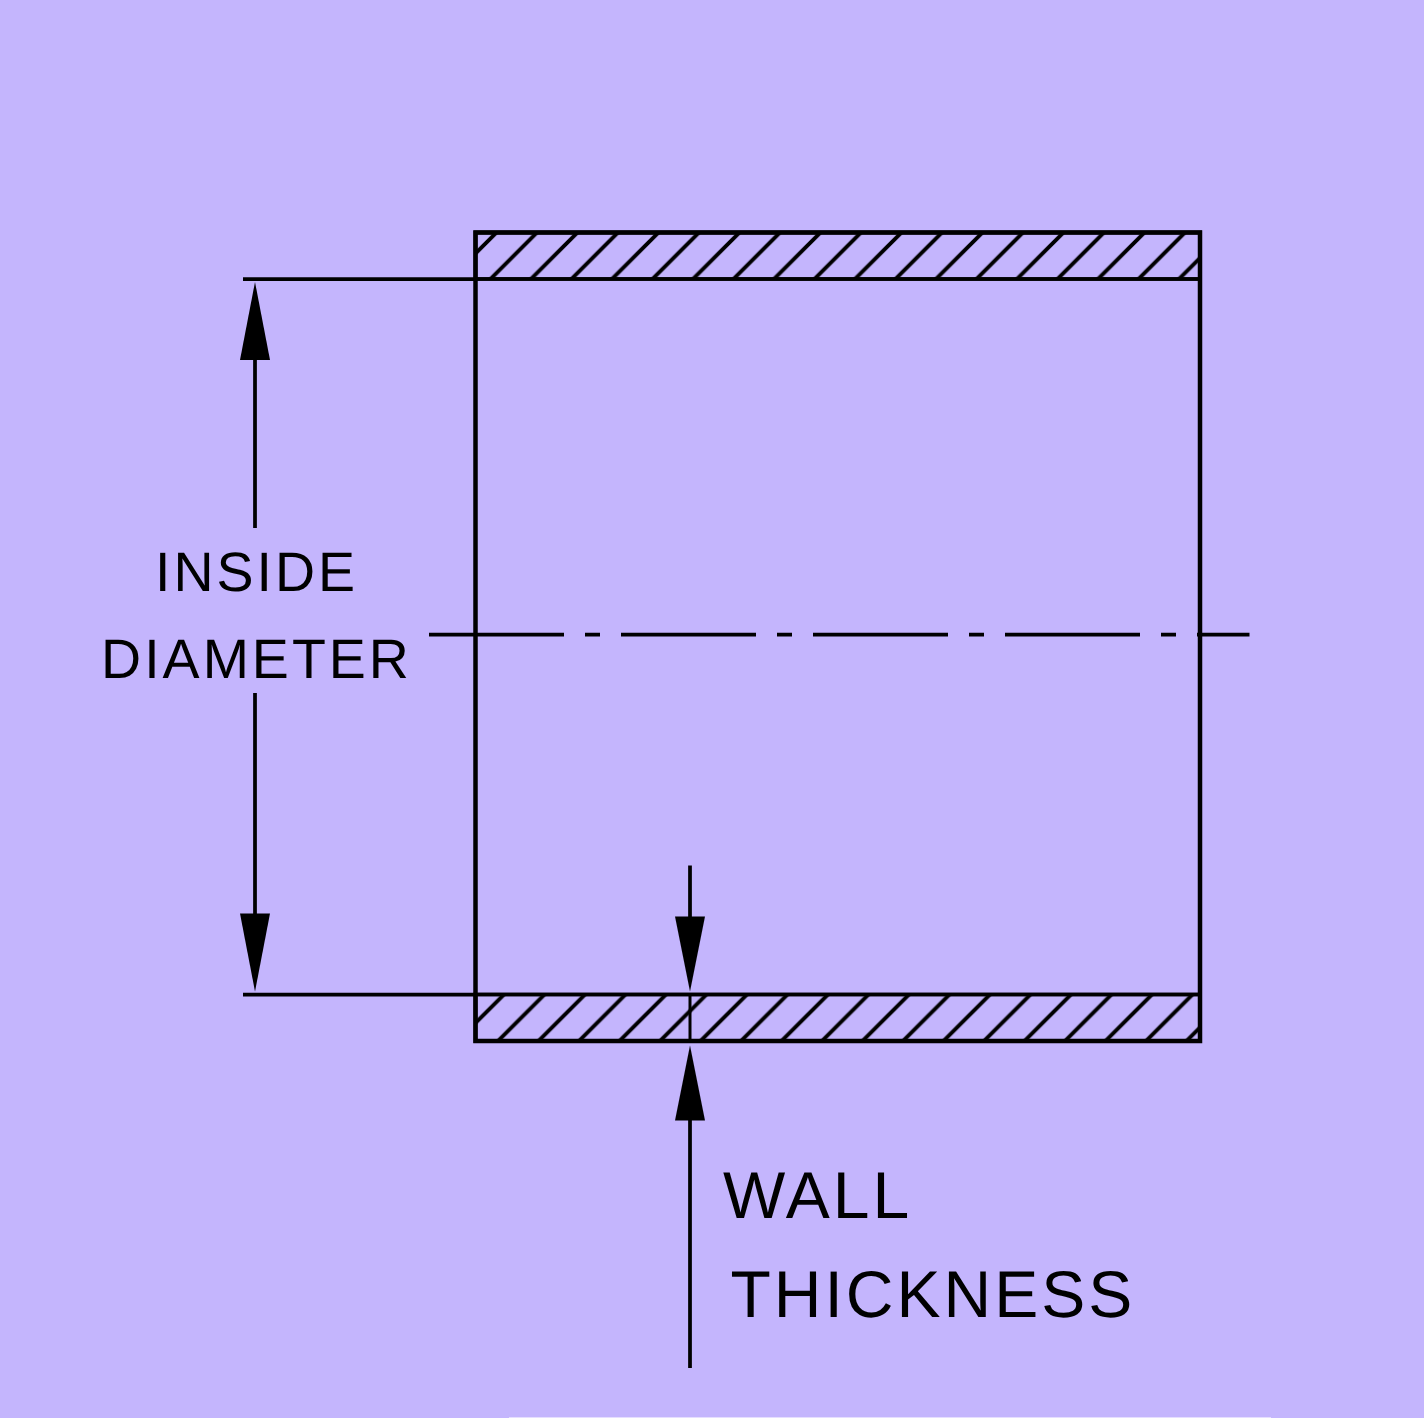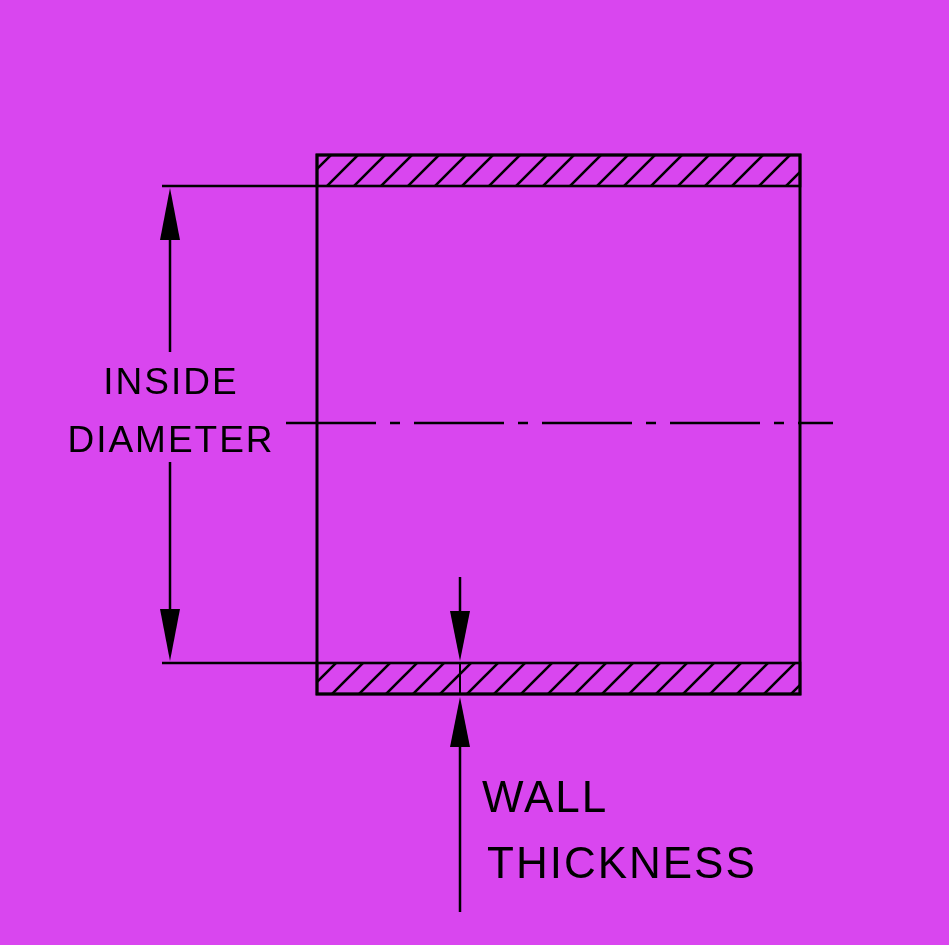--- a/index.html
+++ b/index.html
@@ -4,21 +4,21 @@
 <style>
   html, body {
     margin: 0;
     padding: 0;
     background: #ffffff;
   }
   .canvas-wrap {
     position: relative;
     width: 949px;
     height: 945px;
-    background: #d946ef;
+    background: #c4b5fd;
     overflow: hidden;
   }
   svg {
     display: block;
   }
   .draw-line {
     stroke: #000000;
     fill: none;
   }
   .arrowhead {

